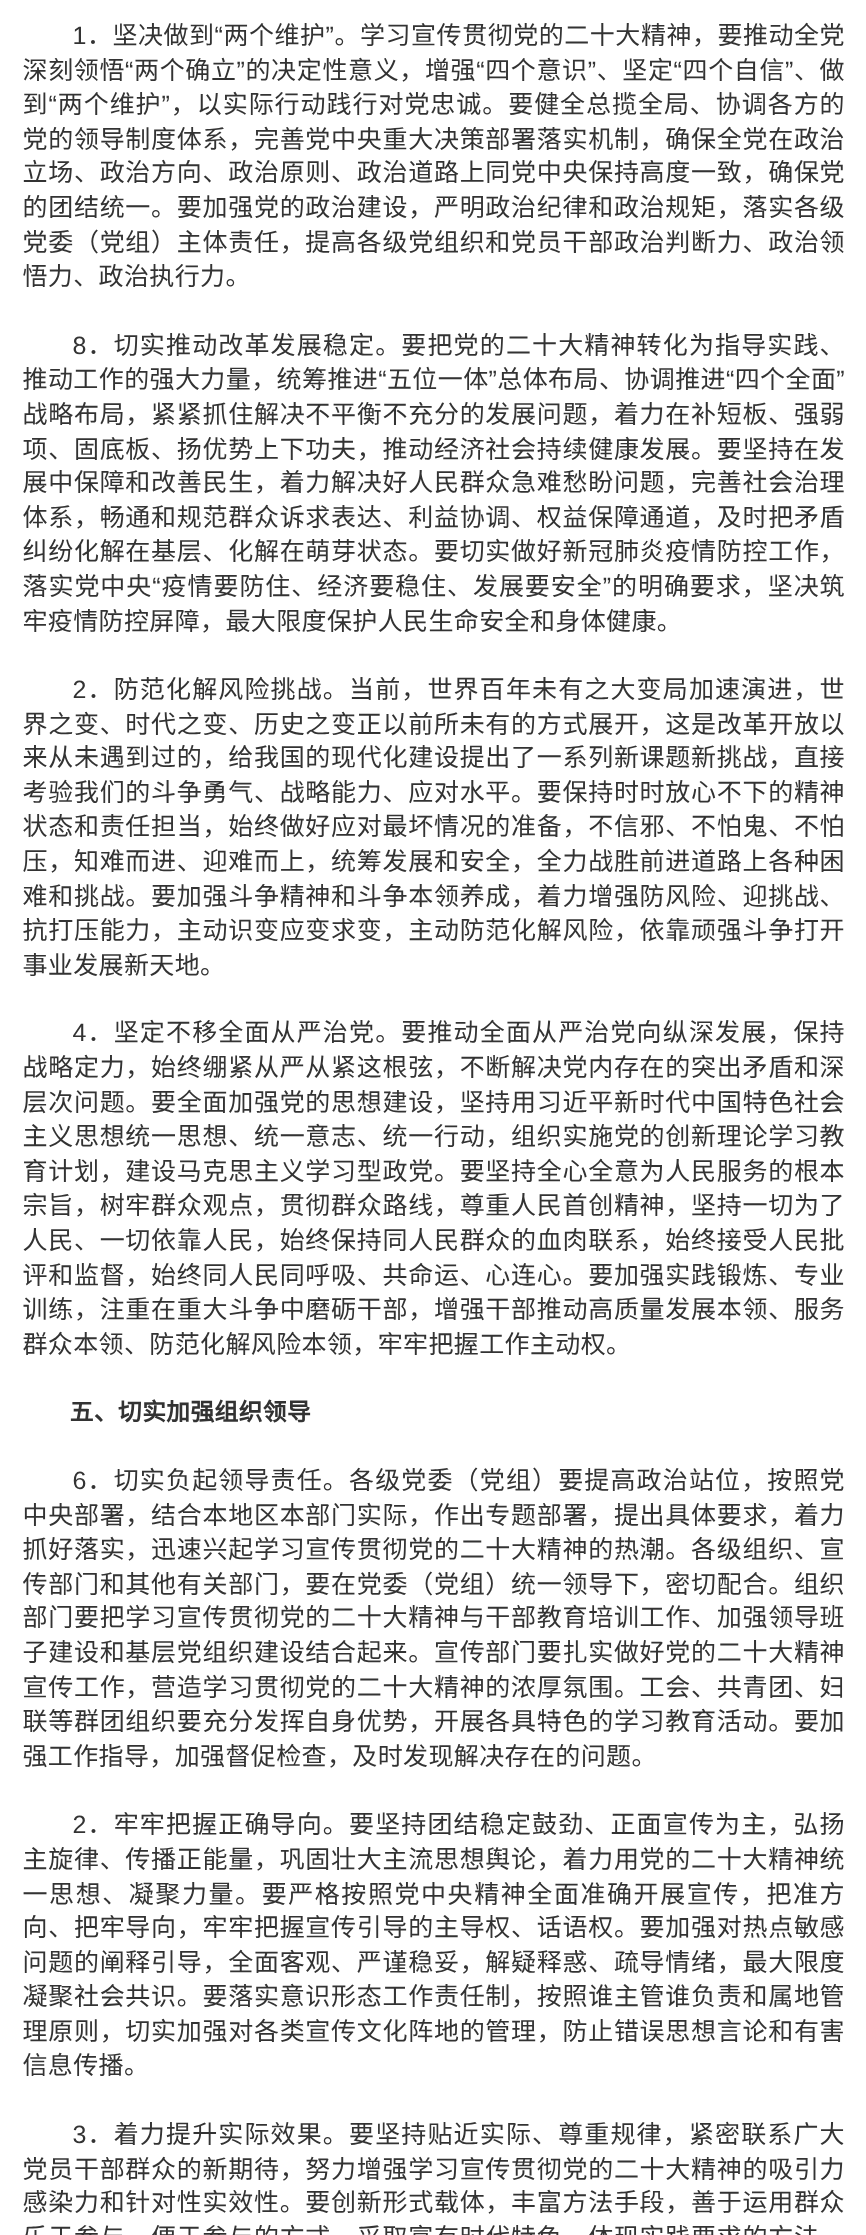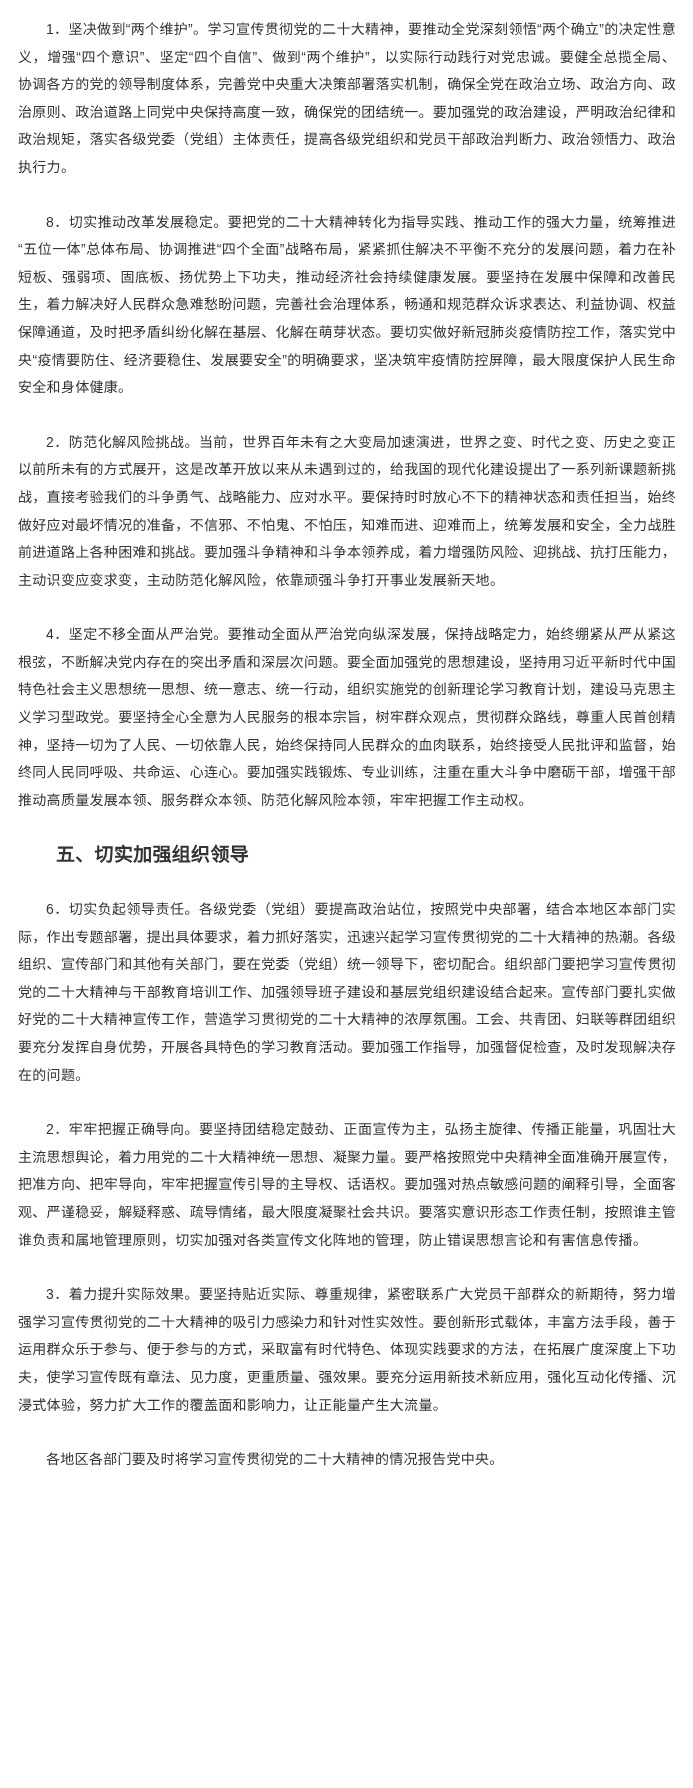--- a/index.html
+++ b/index.html
@@ -11,21 +11,21 @@
     width: 693px;
     font-family: "Liberation Sans", "DejaVu Sans", sans-serif;
     color: #333333;
   }
   .article {
     padding: 16px 17px 30px 18px;
   }
   .article p,
   .article h2 {
     margin: 0 0 27px 0;
-    font-size: 14px;
+    font-size: 20px;
     line-height: 27.6px;
     letter-spacing: 0.3px;
     text-align: justify;
     text-indent: 2em;
     color: #333333;
     overflow-wrap: break-word;
   }
   .article h2 {
     font-weight: 700;
     font-size: 19px;

